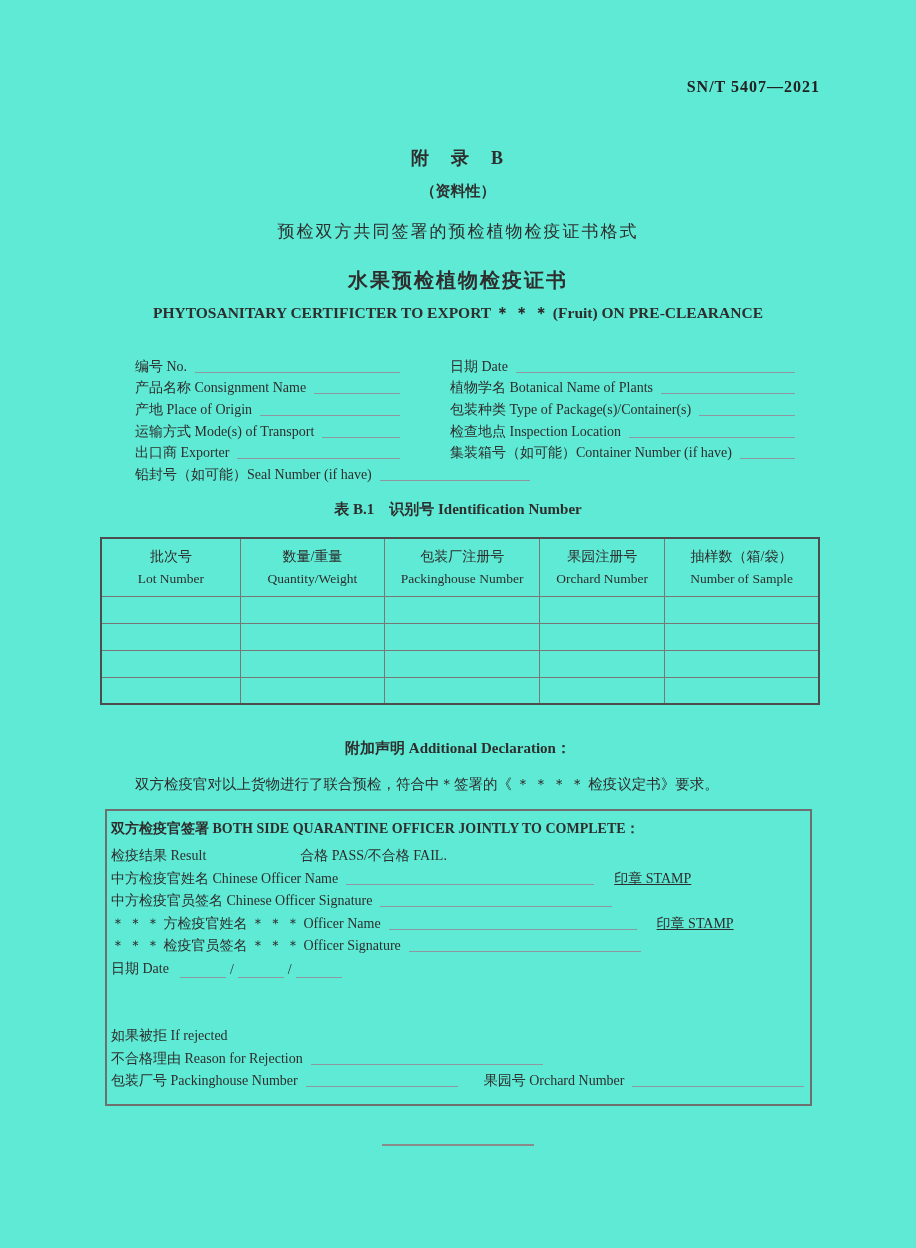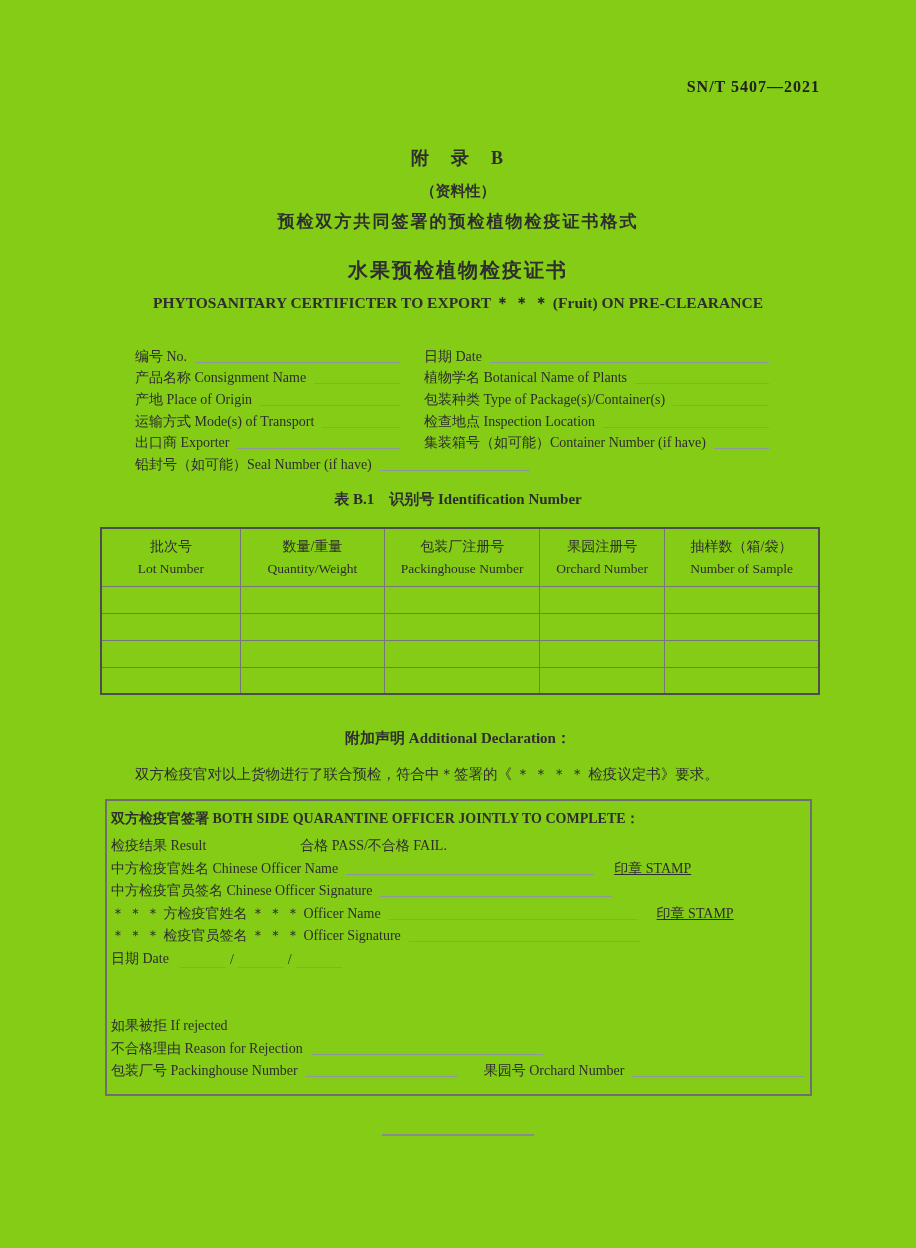--- a/index.html
+++ b/index.html
@@ -1,31 +1,31 @@
 <!DOCTYPE html>
 <html><head>
 <meta charset="utf-8">
 <style>
   * { margin:0; padding:0; box-sizing:border-box; }
   html,body { background:#ffffff; }
   .page {
-    position:relative; width:916px; height:1248px; background:#84cc16; overflow:hidden;
+    position:relative; width:916px; height:1248px; background:#5eead4; overflow:hidden;
     font-family:"Liberation Serif","DejaVu Serif",serif; color:#2e2e2e;
   }
   .std-no { padding-top:78px; padding-right:96px; text-align:right;
     font-weight:bold; font-size:16px; letter-spacing:1px; color:#222; }
   .c { text-align:center; }
   .appendix-title { margin-top:50px; font-size:18px; font-weight:bold; letter-spacing:2px; }
   .appendix-note  { margin-top:12px; font-size:15px; font-weight:bold; }
-  .appendix-sub   { margin-top:9px;  font-size:17px; font-weight:bold; letter-spacing:2px; }
+  .appendix-sub   { margin-top:19px;  font-size:17px; font-weight:normal; letter-spacing:2px; }
   .cert-cn { margin-top:24px; font-size:20px;   font-weight:bold; letter-spacing:2px; }
   .cert-en { margin-top:9px;  font-size:15.5px; font-weight:bold; }
 
   .form-grid { margin:30px 140px 0 135px; display:grid;
-    grid-template-columns:265px 345px; column-gap:24px; font-size:14px; }
+    grid-template-columns:265px 345px; column-gap:50px; font-size:14px; }
   .frow { display:flex; align-items:flex-end; height:21.7px; }
   .flabel { white-space:nowrap; padding-right:8px; }
   .fline { flex:1 1 auto; border-bottom:1px solid #8e97a0; height:2px; margin-bottom:3px; }
   .frow-full { margin:0 0 0 135px; display:flex; align-items:flex-end; height:21.7px; font-size:14px; }
   .fline-fixed { flex:0 0 auto; width:150px; border-bottom:1px solid #8e97a0; height:2px; margin-bottom:3px; }
 
   .tbl-caption { margin-top:16px; font-size:15px; font-weight:bold; }
   table.idtable { margin:18px 0 0 100px; width:720px; border-collapse:collapse;
     border:2px solid #4d4d4d; table-layout:fixed; }
   .idtable th { border:1px solid #777; font-weight:normal; font-size:14px;

